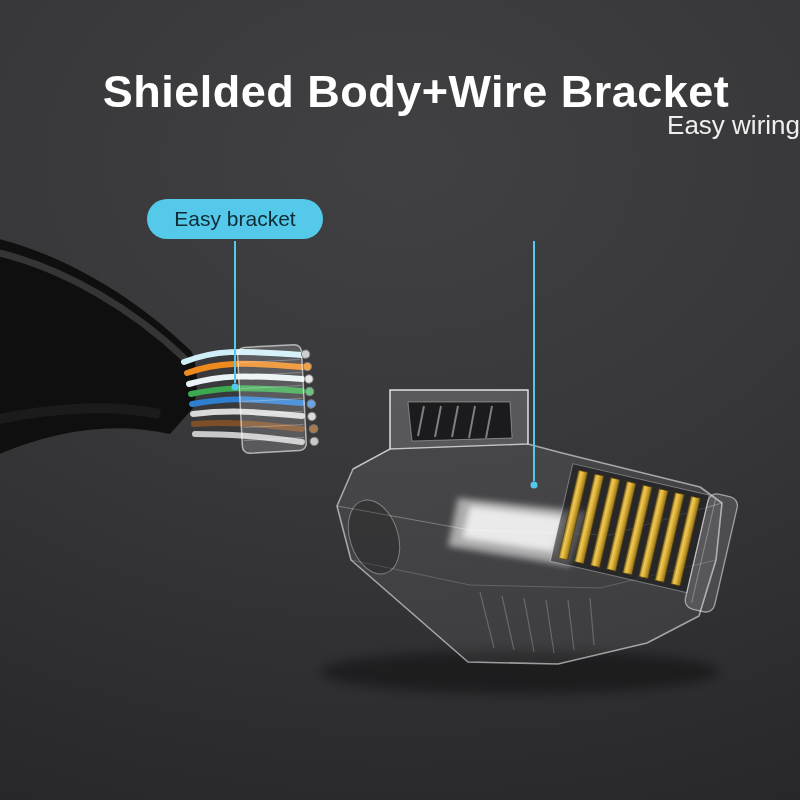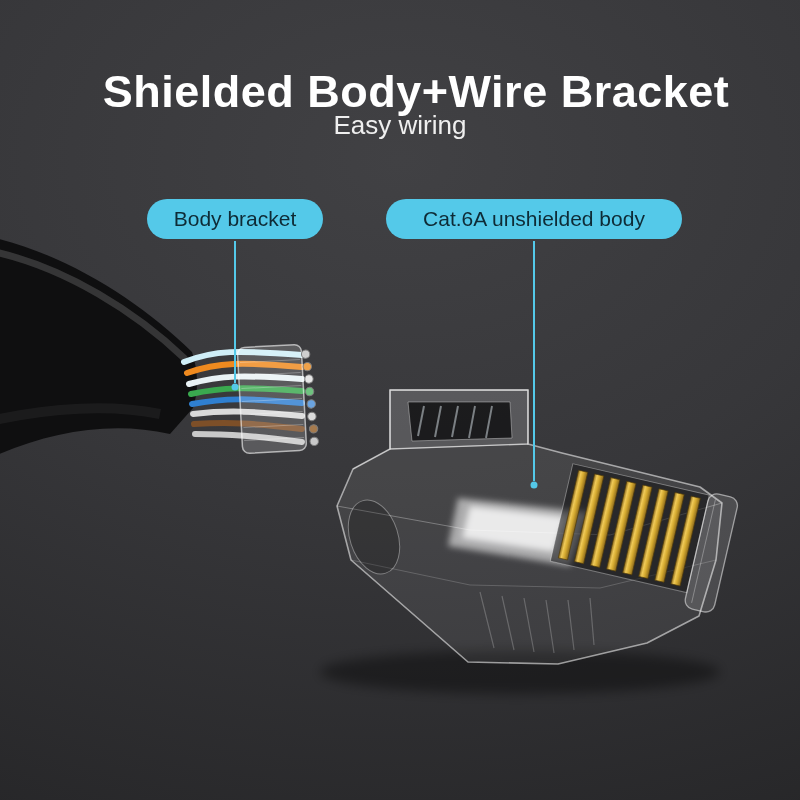--- a/index.html
+++ b/index.html
@@ -12,21 +12,21 @@
       radial-gradient(ellipse 130% 95% at 50% 20%,
         var(--bg-top,#414144) 0%, #37373a 45%, var(--bg-bottom,#252527) 100%);
   }
   .title{
     position:absolute;top:36px;left:16px;width:100%;
     text-align:center;color:#ffffff;
     font-size:45px;font-weight:700;letter-spacing:.5px;
   }
   .subtitle{
     position:absolute;top:110px;left:0;width:100%;
-    text-align:center;color:#efefef;
+    text-align:right;color:#efefef;
     font-size:26px;font-weight:400;
   }
   .pill{
     position:absolute;top:199px;height:40px;
     display:flex;align-items:center;justify-content:center;
     background:var(--accent,#54c9e9);
     color:var(--callout-text,#0e2b36);
     border-radius:20px;
     font-size:21px;font-weight:400;
     box-sizing:border-box;padding:0 10px;
@@ -37,24 +37,21 @@
 </style>
 </head>
 <body>
 
 <div class="stage">
 
   <h1 class="title">Shielded Body+Wire Bracket</h1>
   <div class="subtitle">Easy wiring</div>
 
   <div class="pill pill-1">
-    <span>Body bracket</span>
-  </div>
-  <div class="pill pill-2">
-    <span>Cat.6A unshielded body</span>
+    <span>Easy bracket</span>
   </div>
 
   <svg class="art" viewBox="0 0 800 800" aria-hidden="true">
     <defs>
       <linearGradient id="gold" x1="0" y1="0" x2="1" y2="0">
         <stop offset="0" stop-color="#8a681c"></stop>
         <stop offset="0.3" stop-color="#f0ca58"></stop>
         <stop offset="0.6" stop-color="#d4a92f"></stop>
         <stop offset="1" stop-color="#8a681c"></stop>
       </linearGradient>

